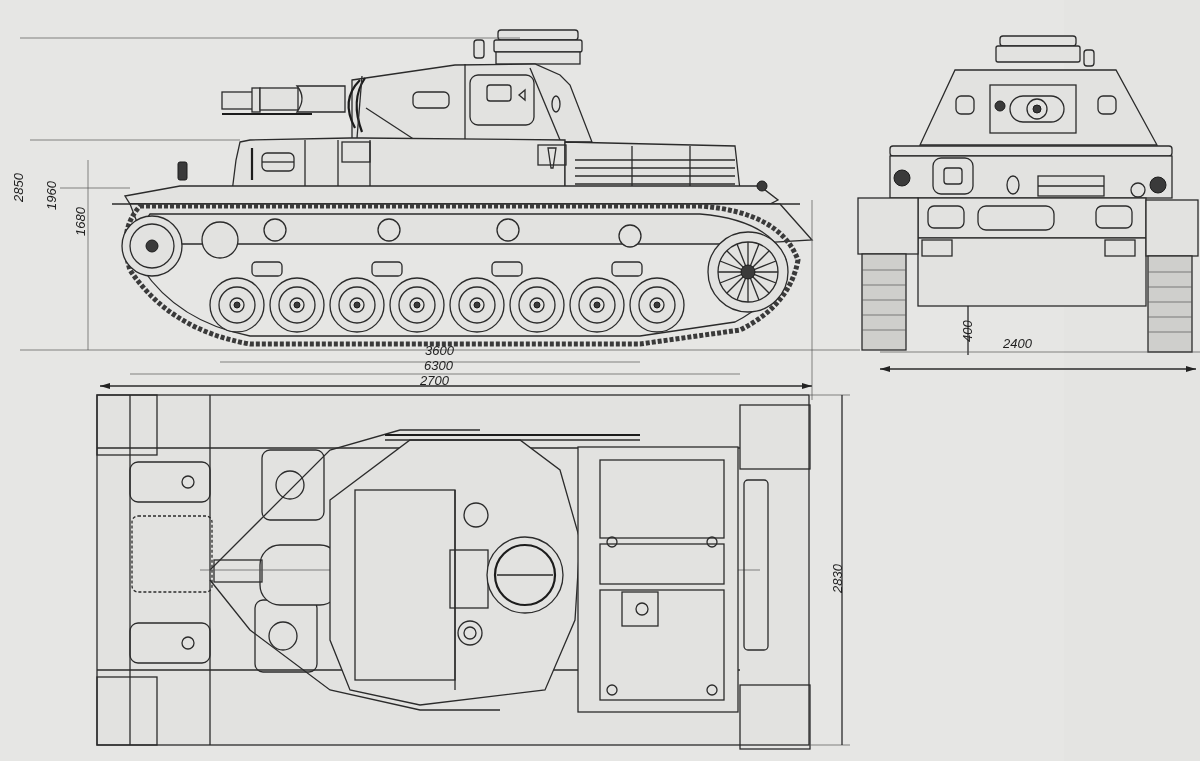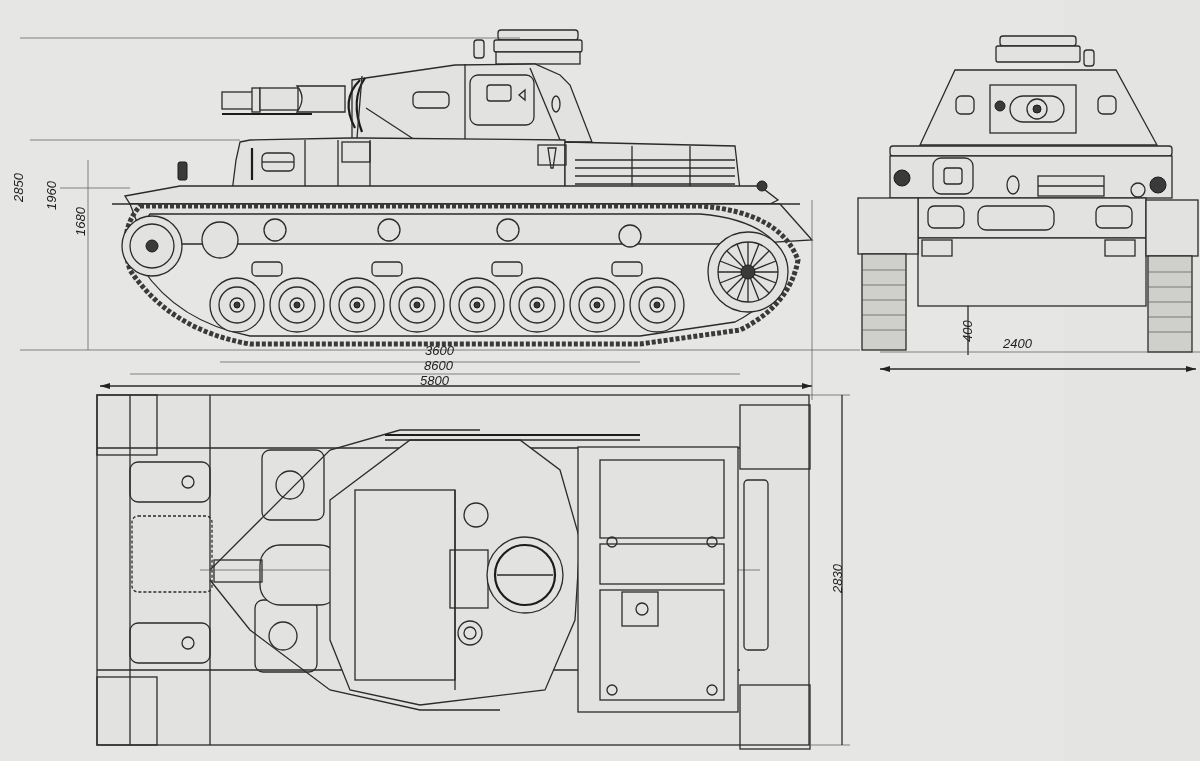--- a/index.html
+++ b/index.html
@@ -330,19 +330,19 @@
     <line class="thin" x1="810" y1="395" x2="850" y2="395"></line>
     <line class="thin" x1="810" y1="745" x2="850" y2="745"></line>
     <line class="ln" x1="842" y1="395" x2="842" y2="745"></line>
   </g>
 </svg>
 
 <span class="dim rot" style="left:11px;top:202px;">2850</span>
 <span class="dim rot" style="left:44px;top:210px;">1960</span>
 <span class="dim rot" style="left:73px;top:236px;">1680</span>
 <span class="dim" style="left:425px;top:343px;">3600</span>
-<span class="dim" style="left:424px;top:358px;">8600</span>
-<span class="dim" style="left:420px;top:373px;">5800</span>
+<span class="dim" style="left:424px;top:358px;">6300</span>
+<span class="dim" style="left:420px;top:373px;">2700</span>
 <span class="dim rot" style="left:960px;top:342px;">400</span>
 <span class="dim" style="left:1003px;top:336px;font-style:italic;">2400</span>
 <span class="dim rot" style="left:830px;top:593px;">2830</span>
 
 </div>
 
 </body></html>

